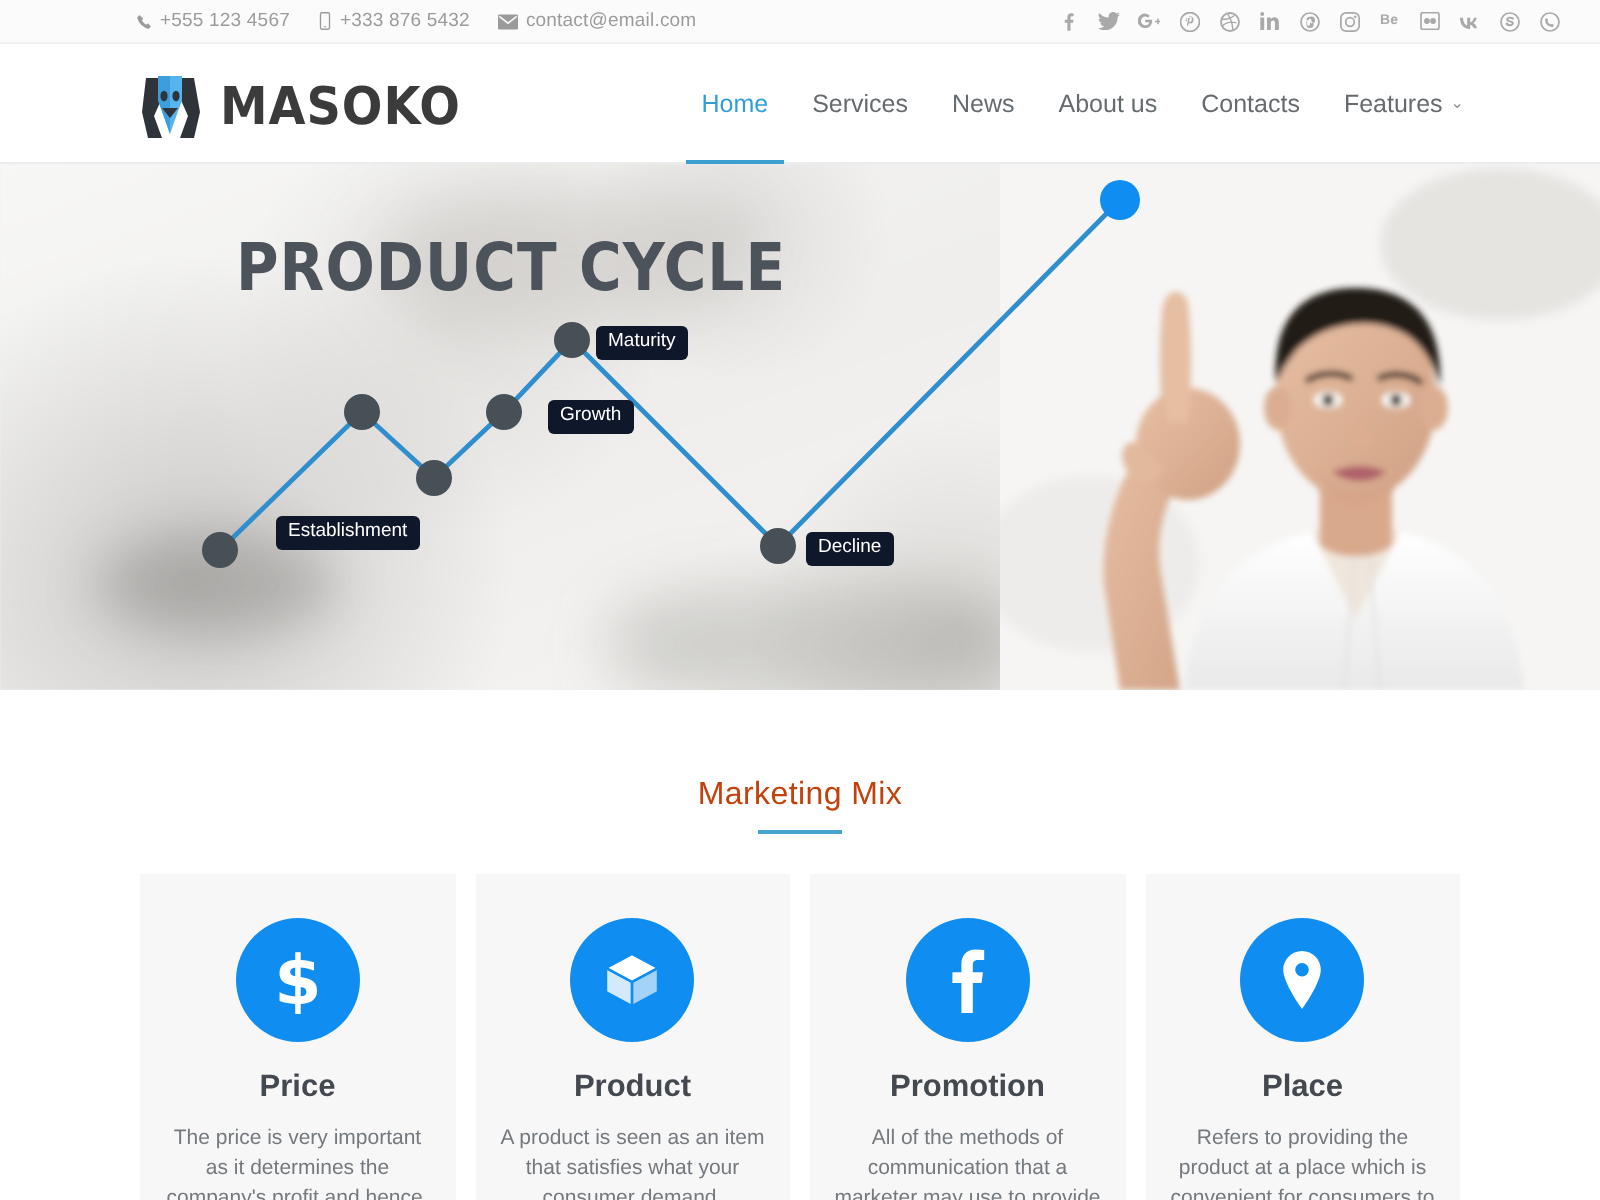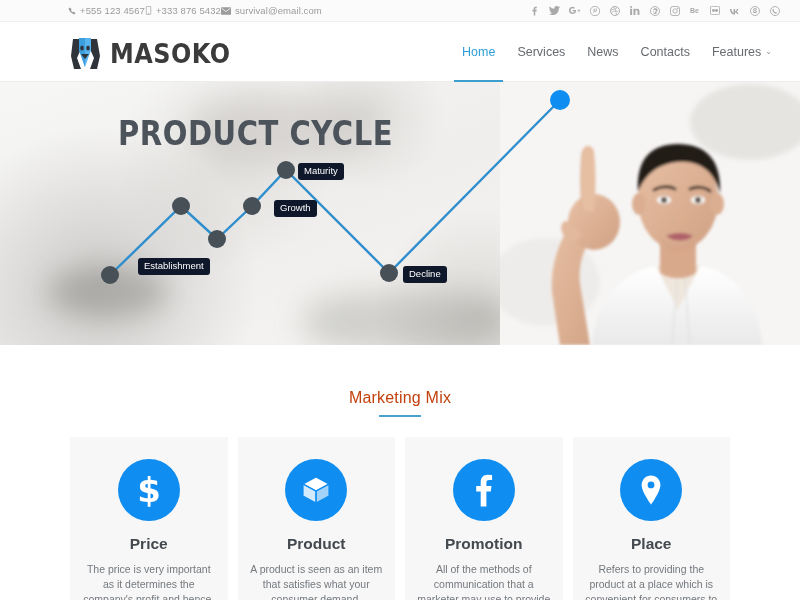--- a/index.html
+++ b/index.html
@@ -19,20 +19,21 @@
     background: #fbfbfb;
     border-bottom: 1px solid #f0f0f0;
     display: flex;
     align-items: center;
     padding: 0 14px 0 0;
     position: relative;
   }
   .topbar-left {
     display: flex;
     align-items: center;
+    gap: 14px;
     margin-left: 68px;
     font-size: 9.5px;
     color: #9b9b9b;
     letter-spacing: .1px;
   }
   .topbar-item { display: flex; align-items: center; gap: 4px; white-space: nowrap; }
   .topbar-item svg { display: block; }
   .topbar-right {
     margin-left: auto;
     display: flex;
@@ -71,21 +72,21 @@
     color: #3b3b3b;
     transform: scaleX(.92);
     transform-origin: left center;
   }
   .nav {
     margin-left: auto;
     display: flex;
     align-items: center;
     gap: 22px;
     height: 100%;
-    padding-right: 28px;
+    padding-right: 68px;
     font-size: 12.5px;
   }
   .nav-item {
     color: #666b70;
     height: 100%;
     display: flex; align-items: center;
     position: relative;
     white-space: nowrap;
   }
   .nav-item.active { color: #2f9fd8; }
@@ -239,21 +240,21 @@
         </span>
         <span>+333 876 5432</span>
       </span>
       <span class="topbar-item">
         <span>
           <svg width="10" height="8" viewBox="0 0 16 12">
               <rect x="0" y="0" width="16" height="12" rx="1" fill="#9b9b9b"></rect>
               <path d="M1 1.5 8 7l7-5.5" fill="none" stroke="#fbfbfb" stroke-width="1.3"></path>
             </svg>
         </span>
-        <span>survival@email.com</span>
+        <span>contact@email.com</span>
       </span>
     </div>
     <div class="topbar-right">
       <span class="soc">
           <svg width="5" height="10" viewBox="0 0 8 14">
             <path d="M5.2 14V7.6h2.1l.3-2.5H5.2V3.6c0-.7.2-1.2 1.2-1.2h1.3V.1A17 17 0 0 0 5.8 0C4 0 2.7 1.1 2.7 3.2v1.9H.6v2.5h2.1V14z"></path>
           </svg>
         </span>
       <span class="soc">
           <svg width="11" height="9" viewBox="0 0 16 13">
@@ -342,20 +343,23 @@
       <a class="nav-item active">
           <span>Home</span>
         </a>
       <a class="nav-item">
           <span>Services</span>
         </a>
       <a class="nav-item">
           <span>News</span>
         </a>
       <a class="nav-item">
+          <span>About us</span>
+        </a>
+      <a class="nav-item">
           <span>Contacts</span>
         </a>
       <a class="nav-item">
         <span>Features</span>
         <span class="caret">⌄</span>
       </a>
     </nav>
   </div>
 
   <div class="hero">

